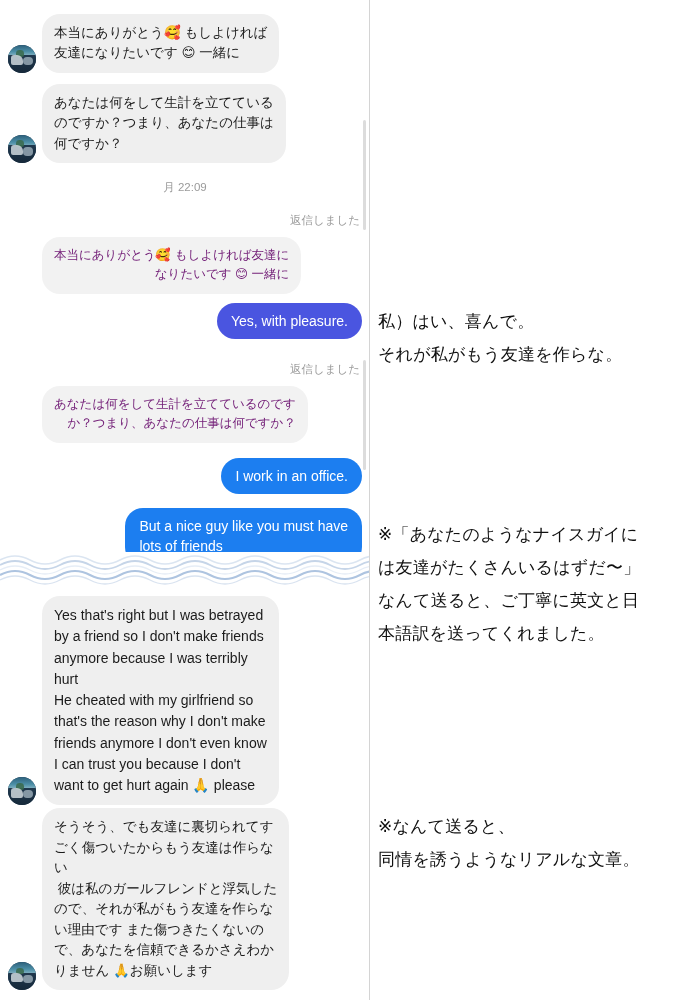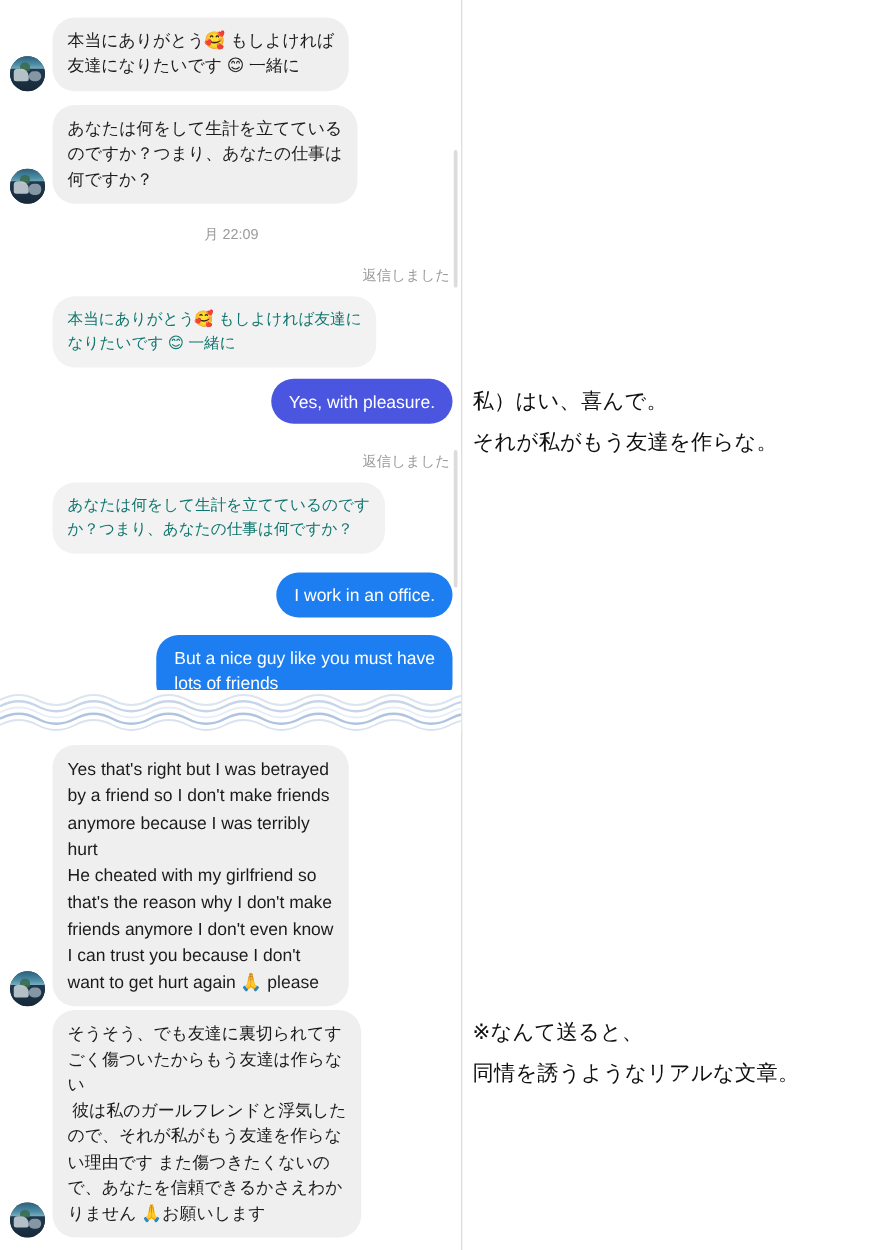--- a/index.html
+++ b/index.html
@@ -92,24 +92,25 @@
     word-wrap:break-word;
     white-space:pre-wrap;
     box-sizing:border-box;
   }
   .bubble.gray{
     background:#efefef;
     color:#1b1b1b;
   }
   .bubble.quote{
     background:#f2f2f2;
-    color:#0f766e;
+    color:#701a75;
     font-size:12.5px;
     max-width:268px;
     line-height:1.55;
+    text-align:right;
   }
   .bubble.blue{
     color:#ffffff;
     font-size:14px;
     line-height:1.45;
     padding:8px 14px;
     max-width:245px;
   }
 
   .meta{
@@ -268,20 +269,26 @@
 
   </div>
 
   <div class="note-pane">
 
     <div class="note" style="top:305px;">
       <div>私）はい、喜んで。</div>
       <div>それが私がもう友達を作らな。</div>
     </div>
 
+    <div class="note" style="top:518px;">
+      <div>※「あなたのようなナイスガイに</div>
+      <div>は友達がたくさんいるはずだ〜」</div>
+      <div>なんて送ると、ご丁寧に英文と日</div>
+      <div>本語訳を送ってくれました。</div>
+    </div>
 
     <div class="note" style="top:810px;">
       <div>※なんて送ると、</div>
       <div>同情を誘うようなリアルな文章。</div>
     </div>
 
   </div>
 
 </div>
 

